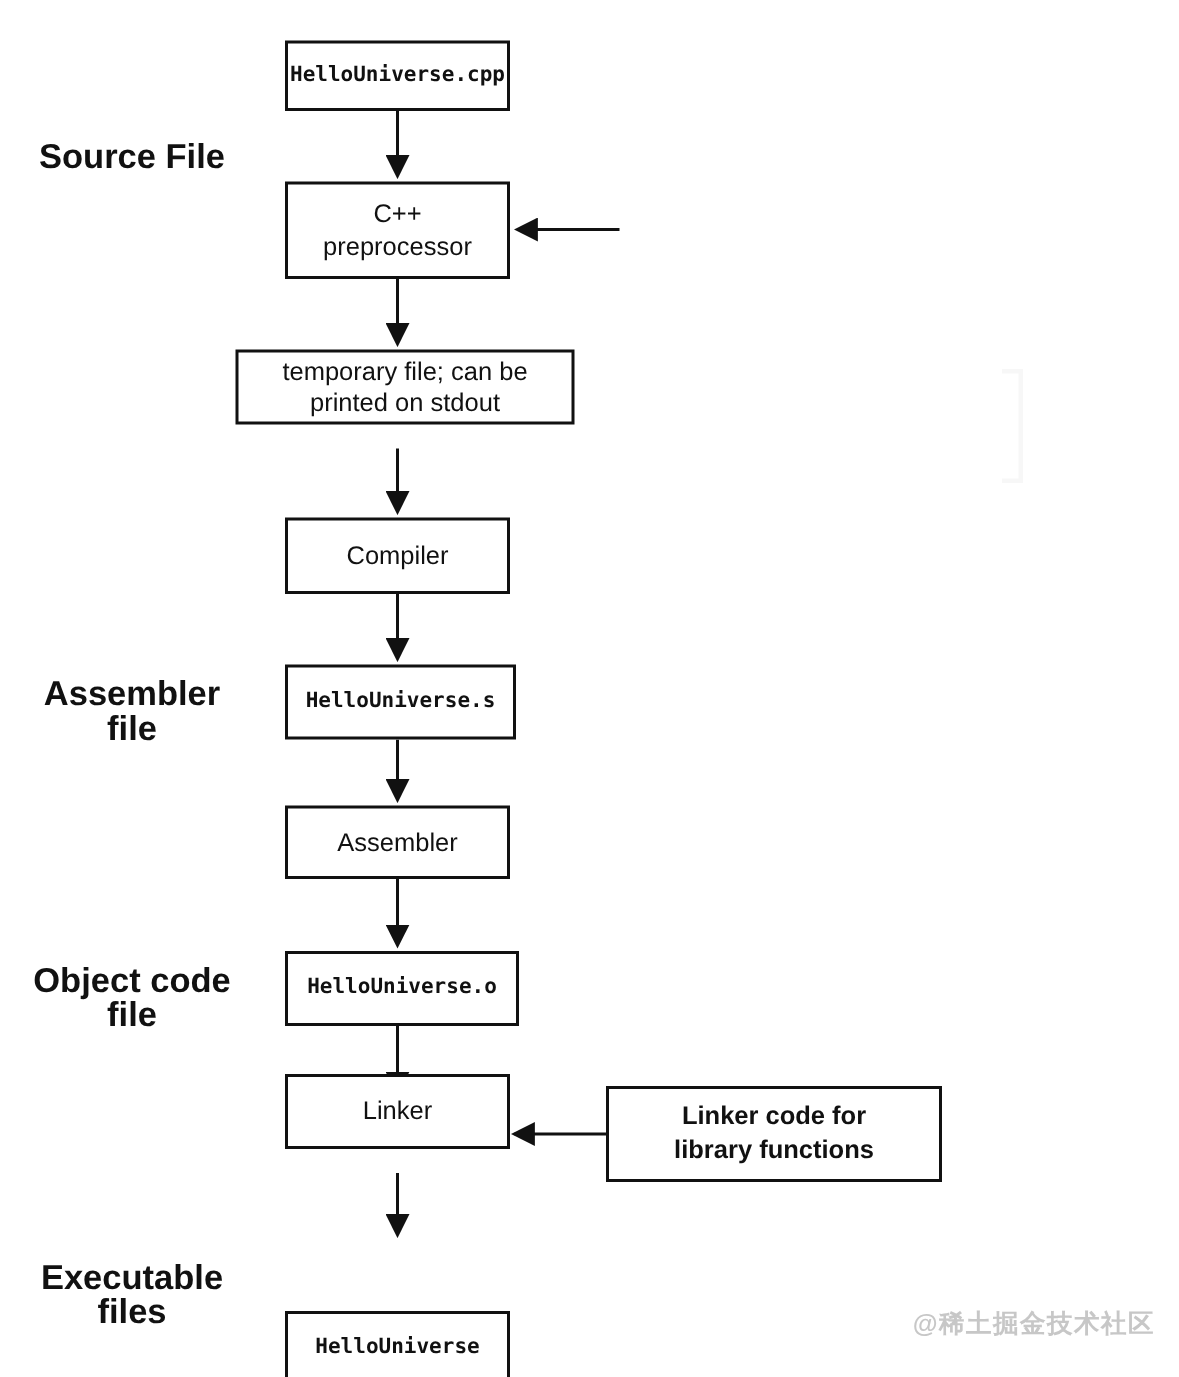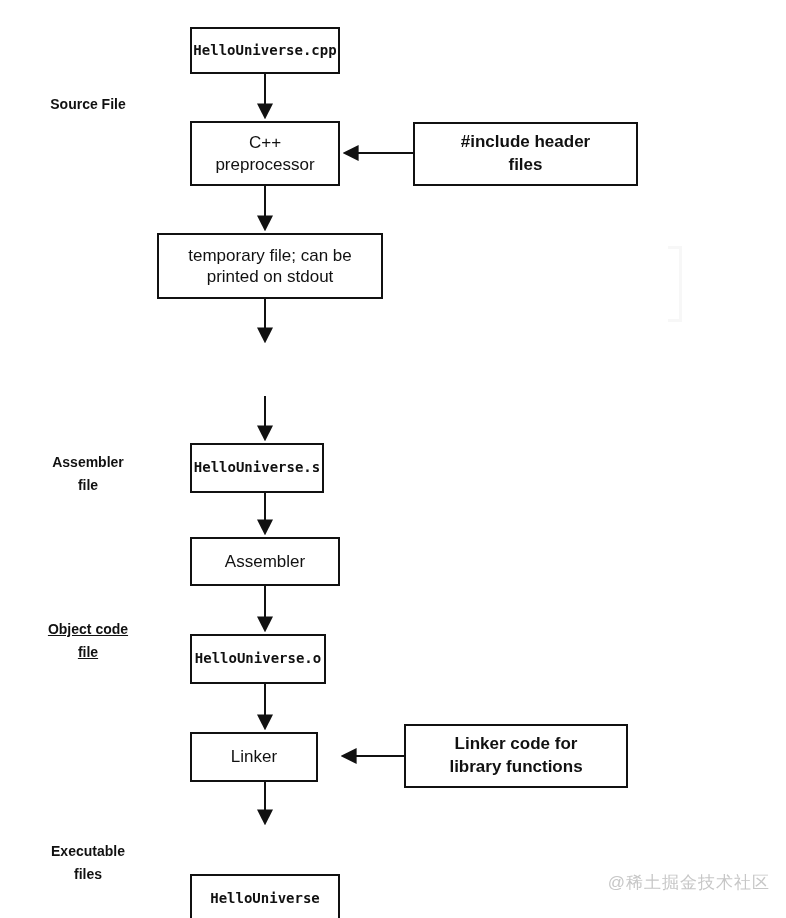--- a/index.html
+++ b/index.html
@@ -41,54 +41,54 @@
     font-size: 14px;
     letter-spacing: 0px;
   }
   .side {
     font-size: 17px;
     font-weight: 700;
     line-height: 1.35;
   }
   .stage-label {
     position: absolute;
-    font-size: 14px;
+    font-size: 23px;
     font-weight: 700;
     line-height: 23px;
     text-align: center;
     white-space: pre-line;
     color: #111111;
   }
   
   .n-cpp { left: 190px; top: 27px;  width: 150px; height: 47px; }
   .n-pre { left: 190px; top: 121px; width: 150px; height: 65px; }
-  .n-tmp { left: 157px; top: 233px; width: 226px; height: 66px; }
+  .n-tmp { left: 157px; top: 233px; width: 226px; height: 50px; }
   .n-com { left: 190px; top: 345px; width: 150px; height: 51px; }
-  .n-s   { left: 190px; top: 443px; width: 134px; height: 50px; }
+  .n-s   { left: 190px; top: 443px; width: 154px; height: 50px; }
   .n-asm { left: 190px; top: 537px; width: 150px; height: 49px; }
-  .n-o   { left: 190px; top: 634px; width: 136px; height: 50px; }
-  .n-lnk { left: 190px; top: 732px; width: 128px; height: 50px; }
+  .n-o   { left: 190px; top: 634px; width: 156px; height: 50px; }
+  .n-lnk { left: 190px; top: 716px; width: 150px; height: 50px; }
   .n-exe { left: 190px; top: 874px; width: 150px; height: 50px; }
   .n-inc { left: 413px; top: 122px; width: 225px; height: 64px; }
   .n-lib { left: 404px; top: 724px; width: 224px; height: 64px; }
 
   .l-src { left: 18px; top: 93px;  width: 140px; }
   .l-asm { left: 18px; top: 451px; width: 140px; }
-  .l-obj { left: 14px; top: 618px; width: 148px; text-decoration: underline; }
+  .l-obj { left: 14px; top: 642px; width: 148px; }
   .l-exe { left: 18px; top: 840px; width: 140px; }
 
   .watermark {
     position: absolute;
     left: 590px; top: 871px;
     width: 180px;
     text-align: right;
     font-size: 17px;
     letter-spacing: 1px;
     color: #c7c7c7;
-    font-weight: 400;
+    font-weight: 700;
   }
   .faint-artifact {
     position: absolute;
     left: 668px; top: 246px;
     width: 14px; height: 76px;
     box-sizing: border-box;
     border-top: 3px solid #f7f7f7;
     border-right: 3px solid #f7f7f7;
     border-bottom: 3px solid #f7f7f7;
   }
@@ -122,28 +122,27 @@
   <div class="stage-label l-obj">Object code
 file</div>
   <div class="stage-label l-exe">Executable
 files</div>
 
   <div class="box mono n-cpp">HelloUniverse.cpp</div>
   <div class="box proc n-pre">C++
 preprocessor</div>
   <div class="box proc n-tmp">temporary file; can be
 printed on stdout</div>
+  <div class="box proc n-com">Compiler</div>
   <div class="box mono n-s">HelloUniverse.s</div>
   <div class="box proc n-asm">Assembler</div>
   <div class="box mono n-o">HelloUniverse.o</div>
   <div class="box proc n-lnk">Linker</div>
   <div class="box mono n-exe">HelloUniverse</div>
 
-  <div class="box side n-inc">#include header
-files</div>
   <div class="box side n-lib">Linker code for
 library functions</div>
 
   <div class="faint-artifact"></div>
 
   <div class="watermark">@稀土掘金技术社区</div>
 
 </div>
 
 </body></html>

